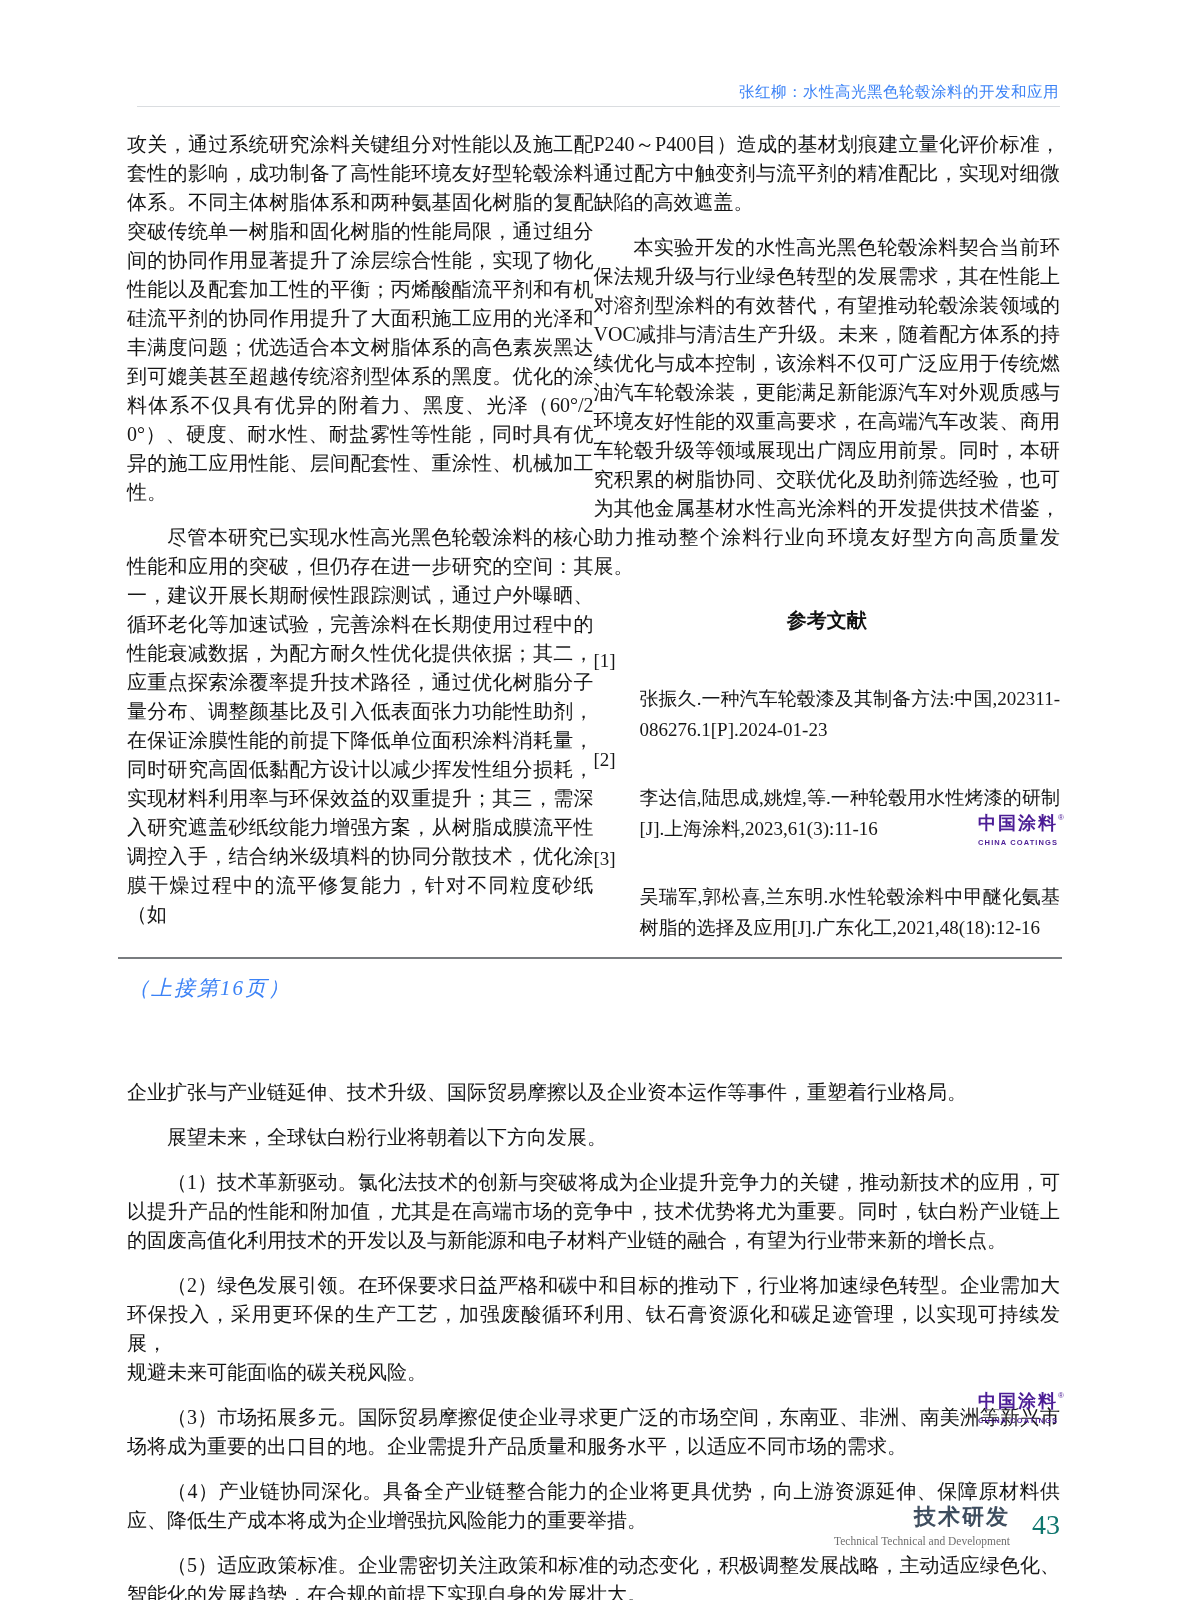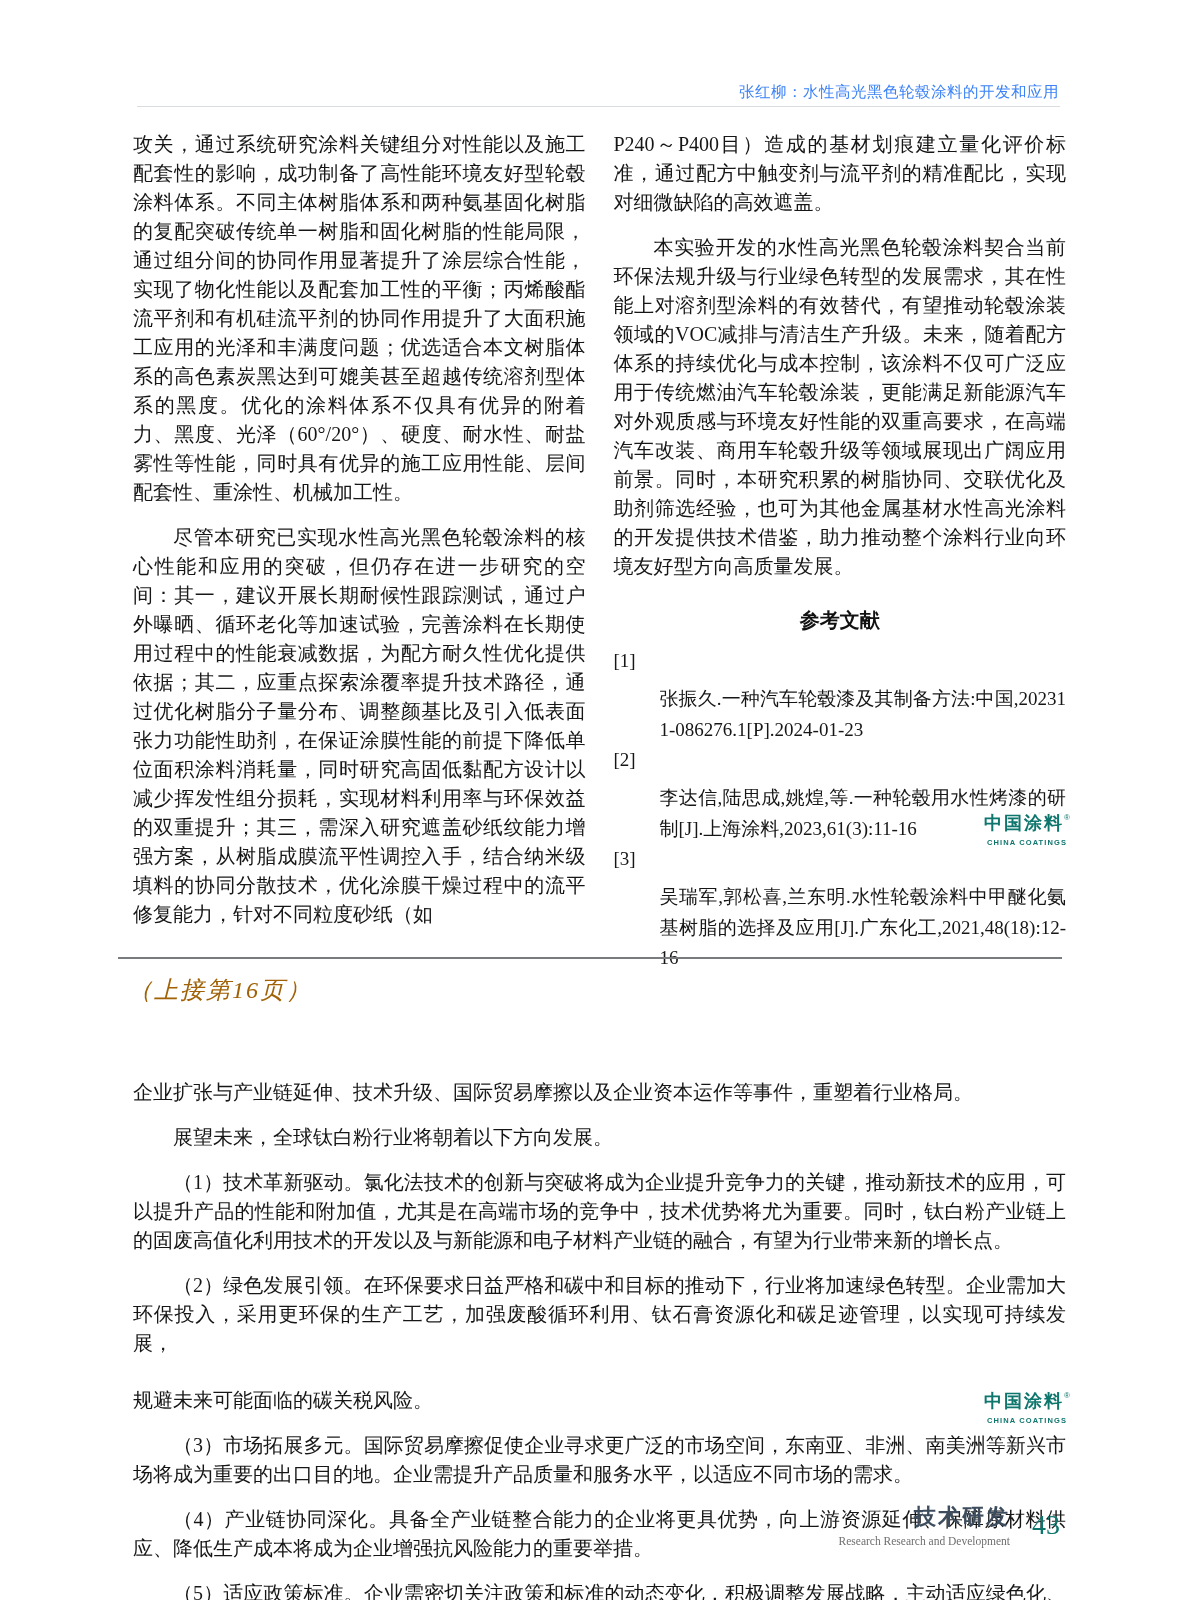--- a/index.html
+++ b/index.html
@@ -14,53 +14,53 @@
     position:absolute; top:82px; right:128px;
     font-family:"Liberation Sans","DejaVu Sans",sans-serif;
     font-size:15.5px; color:#3b82f6; letter-spacing:0.5px;
   }
   .header-rule {
     position:absolute; top:106px; left:137px; width:923px; height:1px;
     background:#dadde0;
   }
 
   
-  .cols { position:absolute; left:133px; width:933px; display:flex; gap:28px; }
+  .cols { position:absolute; left:127px; width:933px; display:flex; }
   .cols-top { top:130px; }
   .cols-bottom { top:1078px;flex-direction:column; }
   .col { flex:1 1 0; min-width:0; }
 
   p.body {
     margin:0; font-size:20px; line-height:29px;
     text-align:justify; word-break:break-all;
   }
   p.ind { text-indent:2em;margin-top:16px; }
 
   
   .refs-title { margin:26px 0 12px; text-align:center; font-weight:bold; font-size:20px; color:#111; }
   .ref { display:flex; font-size:19px; line-height:30.5px; }
   .ref-marker { flex:none; width:32px; margin-right:14px; }
   .ref-text { flex:1; text-align:justify; word-break:break-all;margin-top:38px; }
 
   
   .logo {
-    position:absolute; right:117px; text-align:center; color:#0f766e;
+    position:absolute; right:123px; color:#4c1d95;
     font-family:"Liberation Sans","DejaVu Sans",sans-serif; line-height:1;
   }
   .logo-1 { top:814px; }
   .logo-2 { top:1392px; }
   .logo-cn { font-size:18px; font-weight:bold; letter-spacing:2px; }
   .logo-mark { font-size:8px; vertical-align:top; }
   .logo-en { font-size:7.5px; font-weight:bold; letter-spacing:1.1px; margin-top:7px; }
 
   
   .mid-rule { position:absolute; top:957px; left:118px; width:944px; height:2px; background:#797c7f; }
   .continuation {
     position:absolute; top:974px; left:128px;
-    font-size:24px; font-style:italic; letter-spacing:2px; color:#a16207;
+    font-size:21px; font-style:italic; letter-spacing:2px; color:#3b82f6;
   }
 
   
   .footer { position:absolute; top:1502px; right:127px; display:flex; align-items:flex-start; }
   .footer-textblock { text-align:right; }
   .footer-cn {
     font-size:22px; font-weight:bold; color:#3e4d5e; letter-spacing:2px;
     font-family:"Liberation Sans","DejaVu Sans",sans-serif;
   }
   .footer-en { font-size:11.5px; color:#6e6e6e; margin-top:3px; }
@@ -126,19 +126,19 @@
   </div>
 
   <div class="logo logo-2">
     <div><span class="logo-cn">中国涂料</span><span class="logo-mark">®</span></div>
     <div class="logo-en">CHINA COATINGS</div>
   </div>
 
   <div class="footer">
     <div class="footer-textblock">
       <div class="footer-cn">技术研发</div>
-      <div class="footer-en">Research Research and Development</div>
+      <div class="footer-en">Technical Technical and Development</div>
     </div>
     <div class="footer-bar"></div>
     <div class="footer-num">43</div>
   </div>
 
 </div>
 
 </body></html>

